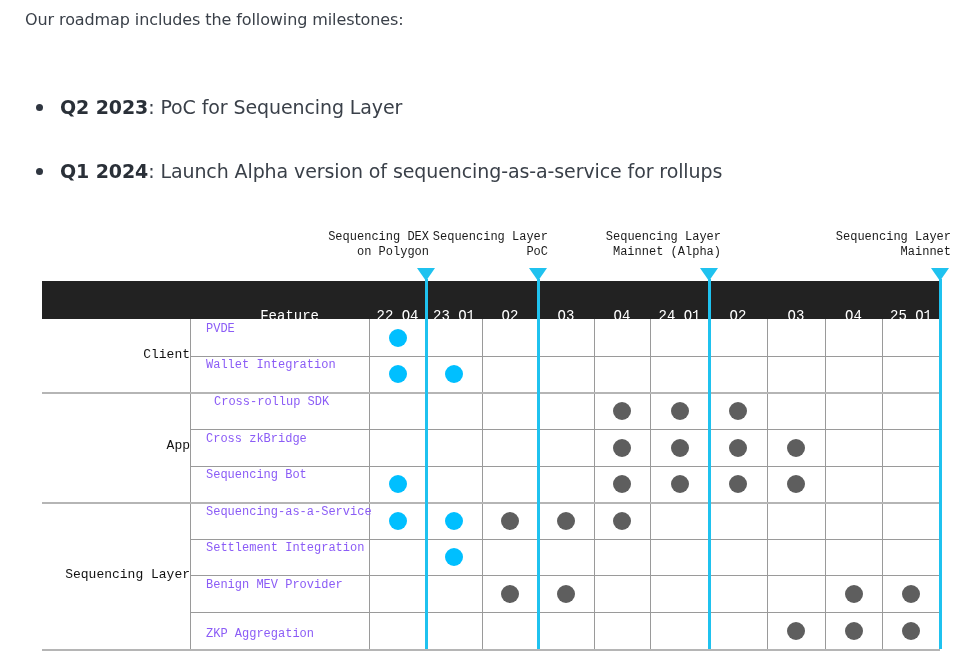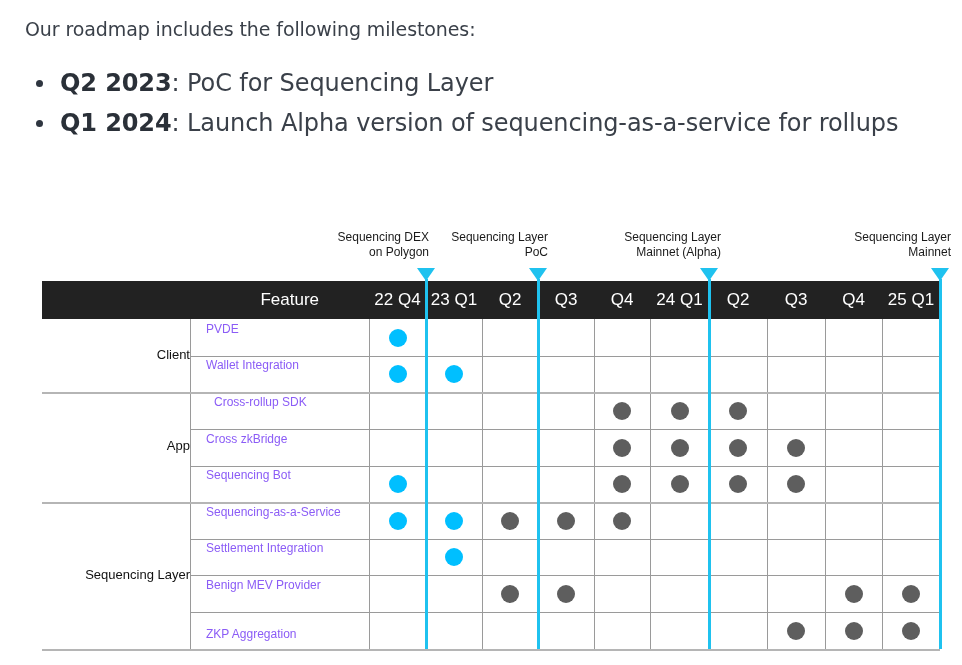--- a/index.html
+++ b/index.html
@@ -1,28 +1,28 @@
 <!DOCTYPE html>
 <html><head>
 <meta charset="utf-8">
 <style>
   html, body { margin:0; padding:0; background:#ffffff; }
   body { width:962px; height:665px; position:relative; overflow:hidden; font-family:"DejaVu Sans","Liberation Sans",sans-serif; color:#2f3640; }
-  .intro { position:absolute; left:25px; top:10px; font-size:19px; color:#3a4049; letter-spacing:-0.1px;margin-top:8px; }
+  .intro { position:absolute; left:25px; top:10px; font-size:16px; color:#3a4049; letter-spacing:-0.1px; }
   .bullets { position:absolute; left:36px; top:70px; margin:0; padding:0; list-style:none; }
-  .bullets li { position:relative; height:40px; line-height:26px; font-size:24px; color:#3a4049; padding-left:24px; letter-spacing:-0.1px; }
+  .bullets li { position:relative; height:40px; line-height:26px; font-size:19px; color:#3a4049; padding-left:24px; letter-spacing:-0.1px;margin-top:24px; }
   .bullets li .dot { position:absolute; left:0; top:10px; width:7px; height:7px; border-radius:50%; background:#2f3640; }
   .bullets li b { color:#2a3038; font-weight:bold; }
 
-  .chart { position:absolute; left:0; top:0; width:962px; height:665px; font-family:Liberation Sans, sans-serif; }
+  .chart { position:absolute; left:0; top:0; width:962px; height:665px; font-family:Liberation Mono, monospace; }
   .ms-label { position:absolute; font-size:12px; color:#1a1a1a; text-align:right; line-height:15px; white-space:nowrap; }
   .ms-tri { position:absolute; width:0; height:0; border-left:9px solid transparent; border-right:9px solid transparent; border-top:13px solid #1fc2ef; }
   .ms-line { position:absolute; width:3px; background:#1fc2ef; z-index:5; }
   .header { position:absolute; left:42px; top:281px; width:898px; height:38px; background:#222222; }
-  .hcell { position:absolute; top:281px; height:38px; line-height:38px; color:#ffffff; font-size:17px; text-align:center; }
+  .hcell { position:absolute; top:297px; height:38px; line-height:38px; color:#ffffff; font-size:14px; text-align:center; }
   .hfeature { text-align:right; }
   .vline { position:absolute; width:1px; background:#9a9a9a; }
   .hline { position:absolute; height:1px; background:#9a9a9a; }
   .group-label { position:absolute; left:42px; width:148px; text-align:right; font-size:13px; color:#111; }
   .feat-label { position:absolute; left:206px; font-size:12px; color:#8b5cf6; }
   .dotc { position:absolute; width:18px; height:18px; border-radius:50%; z-index:3; }
   .dot-blue { background:#00bfff; }
   .dot-gray { background:#5e5e5e; }
 </style>
 </head>

